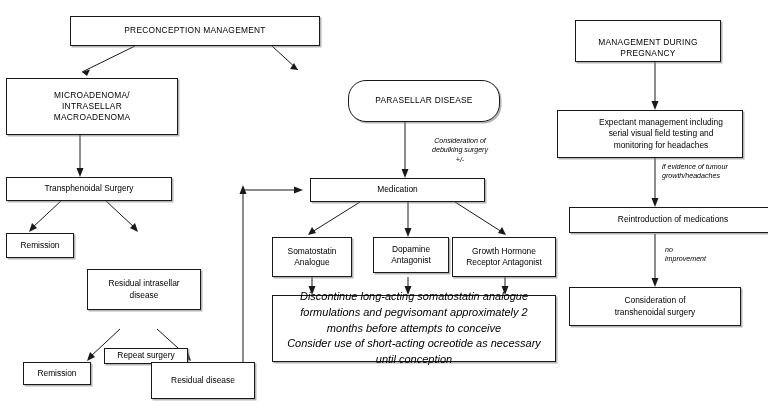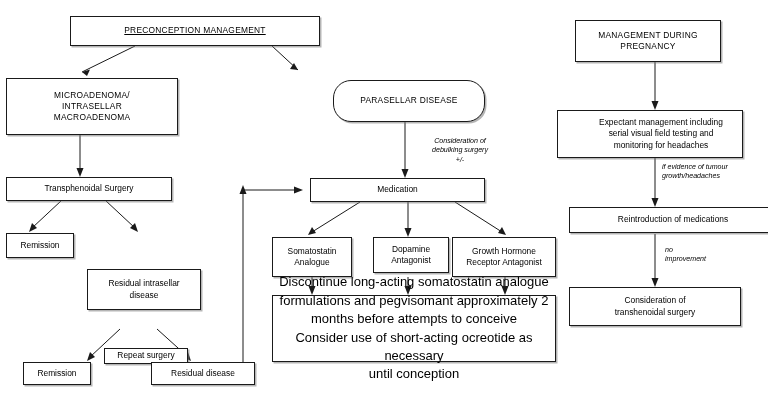--- a/index.html
+++ b/index.html
@@ -25,21 +25,21 @@
     display:flex;
     align-items:center;
     justify-content:center;
     text-align:center;
     font-size:8.4px;
     line-height:1.32;
     padding:2px 3px;
   }
   .box span{display:block;white-space:pre-line;}
   .caps{letter-spacing:0.25px;}
-  .italicbox{font-size:13px;line-height:1.42;}
+  .italicbox{font-style:italic;font-size:11px;line-height:1.42;}
 
   
   .anno{
     position:absolute;
     font-style:italic;
     font-size:7.1px;
     line-height:1.32;
     text-align:center;
     white-space:pre-line;
     color:#000;
@@ -113,21 +113,21 @@
     <line x1="655" y1="62" x2="655" y2="104"></line>
     <polygon class="head" points="655,110 651.5,101 658.5,101"></polygon>
 
     <line x1="655" y1="158" x2="655" y2="201"></line>
     <polygon class="head" points="655,207 651.5,198 658.5,198"></polygon>
 
     <line x1="655" y1="234" x2="655" y2="281"></line>
     <polygon class="head" points="655,287 651.5,278 658.5,278"></polygon>
   </svg>
 
-  <div class="box caps" style="left:70px;top:16px;width:250px;height:30px;text-decoration:underline;">
+  <div class="box caps" style="left:70px;top:16px;width:250px;height:30px;">
     <span>PRECONCEPTION MANAGEMENT</span>
   </div>
 
   <div class="box caps" style="left:6px;top:78px;width:172px;height:57px;">
     <span>MICROADENOMA/
 INTRASELLAR
 MACROADENOMA</span>
   </div>
 
   <div class="box" style="left:6px;top:177px;width:166px;height:24px;">
@@ -144,25 +144,25 @@
   </div>
 
   <div class="box" style="left:104px;top:307px;width:84px;height:16px;margin-top:41px;">
     <span>Repeat surgery</span>
   </div>
 
   <div class="box" style="left:23px;top:362px;width:68px;height:23px;">
     <span>Remission</span>
   </div>
 
-  <div class="box" style="left:151px;top:362px;width:104px;height:23px;">
+  <div class="box" style="left:151px;top:362px;width:104px;height:37px;">
     <span>Residual disease</span>
   </div>
 
-  <div class="box caps" style="left:333px;top:80px;width:152px;height:42px;border-radius:18px;">
+  <div class="box caps" style="left:348px;top:80px;width:152px;height:42px;border-radius:18px;">
     <span>PARASELLAR DISEASE</span>
   </div>
 
   <div class="anno" style="left:415px;top:137px;width:90px;">Consideration of
 debulking surgery
 +/-</div>
 
   <div class="box" style="left:310px;top:178px;width:175px;height:24px;">
     <span>Medication</span>
   </div>
@@ -183,21 +183,21 @@
   </div>
 
   <div class="box italicbox" style="left:272px;top:295px;width:284px;height:67px;">
     <span>Discontinue long-acting somatostatin analogue
 formulations and pegvisomant approximately 2
 months before attempts to conceive
 Consider use of short-acting ocreotide as necessary
 until conception</span>
   </div>
 
-  <div class="box caps" style="left:575px;top:20px;width:146px;height:42px;">
+  <div class="box caps" style="left:575px;top:20px;width:146px;height:42px;align-items:flex-end;">
     <span>MANAGEMENT DURING
 PREGNANCY</span>
   </div>
 
   <div class="box" style="left:557px;top:110px;width:186px;height:48px;padding-left:25px;">
     <span>Expectant management including
 serial visual field testing and
 monitoring for headaches</span>
   </div>
 

